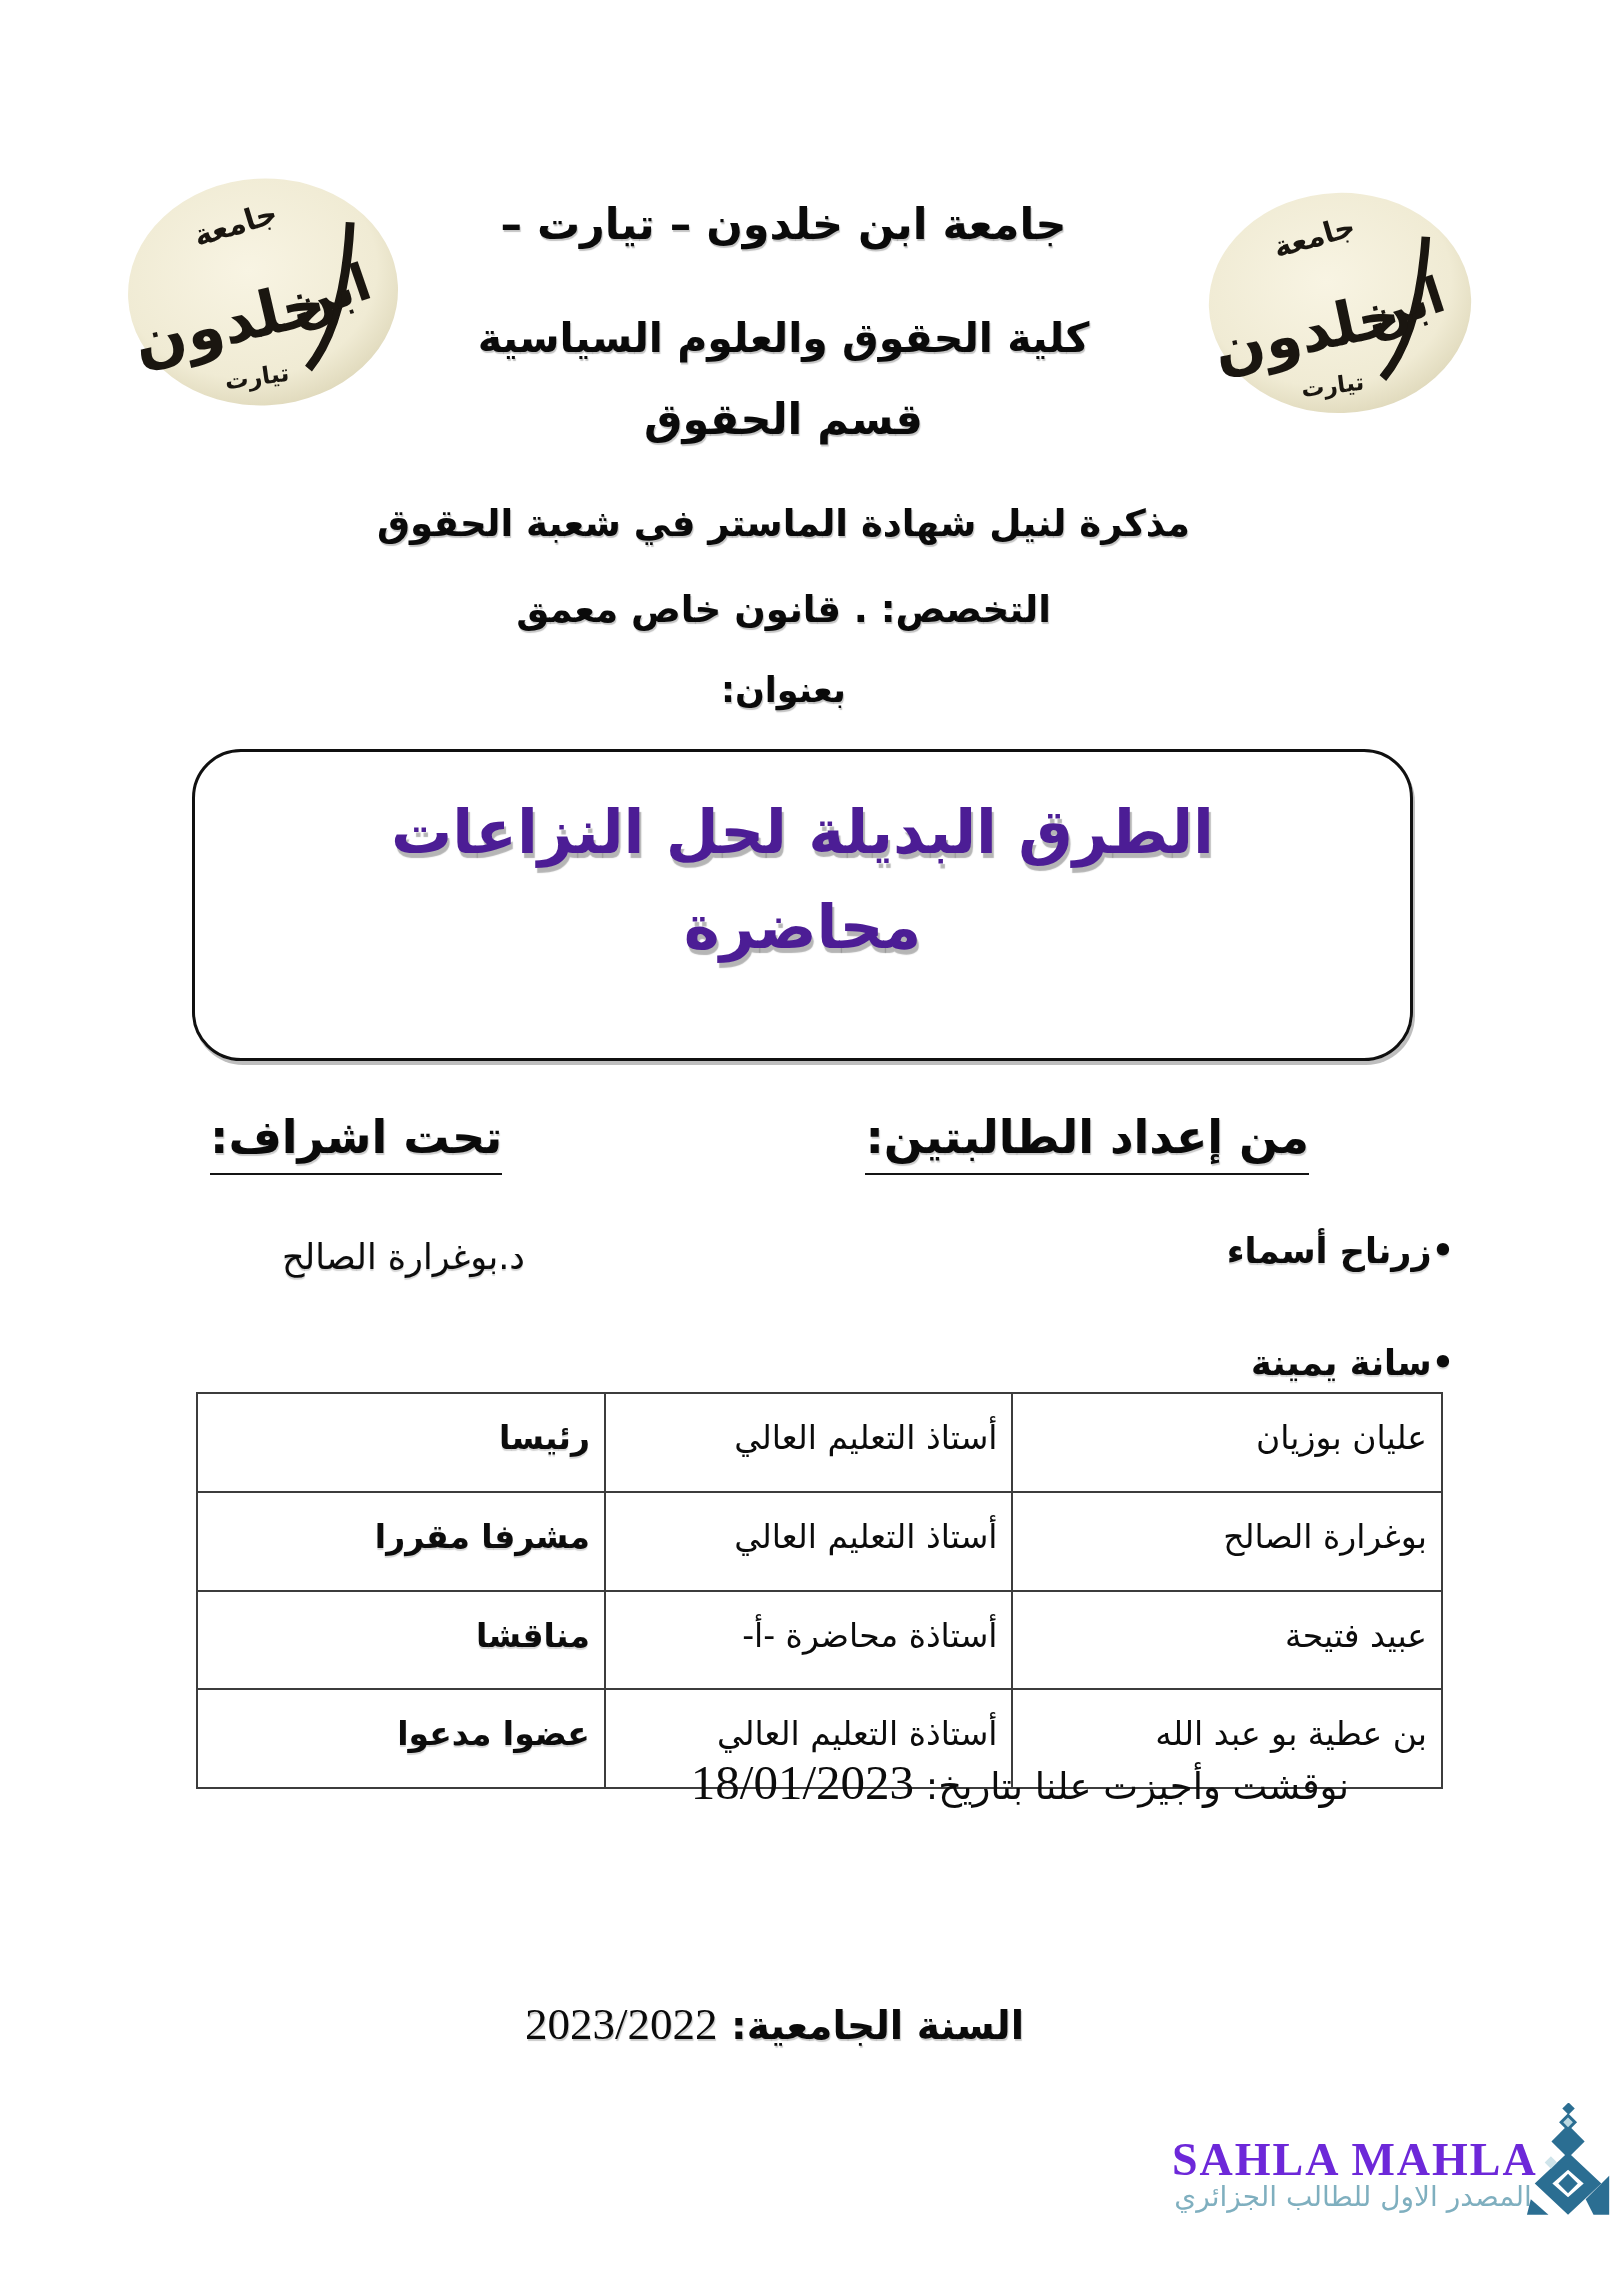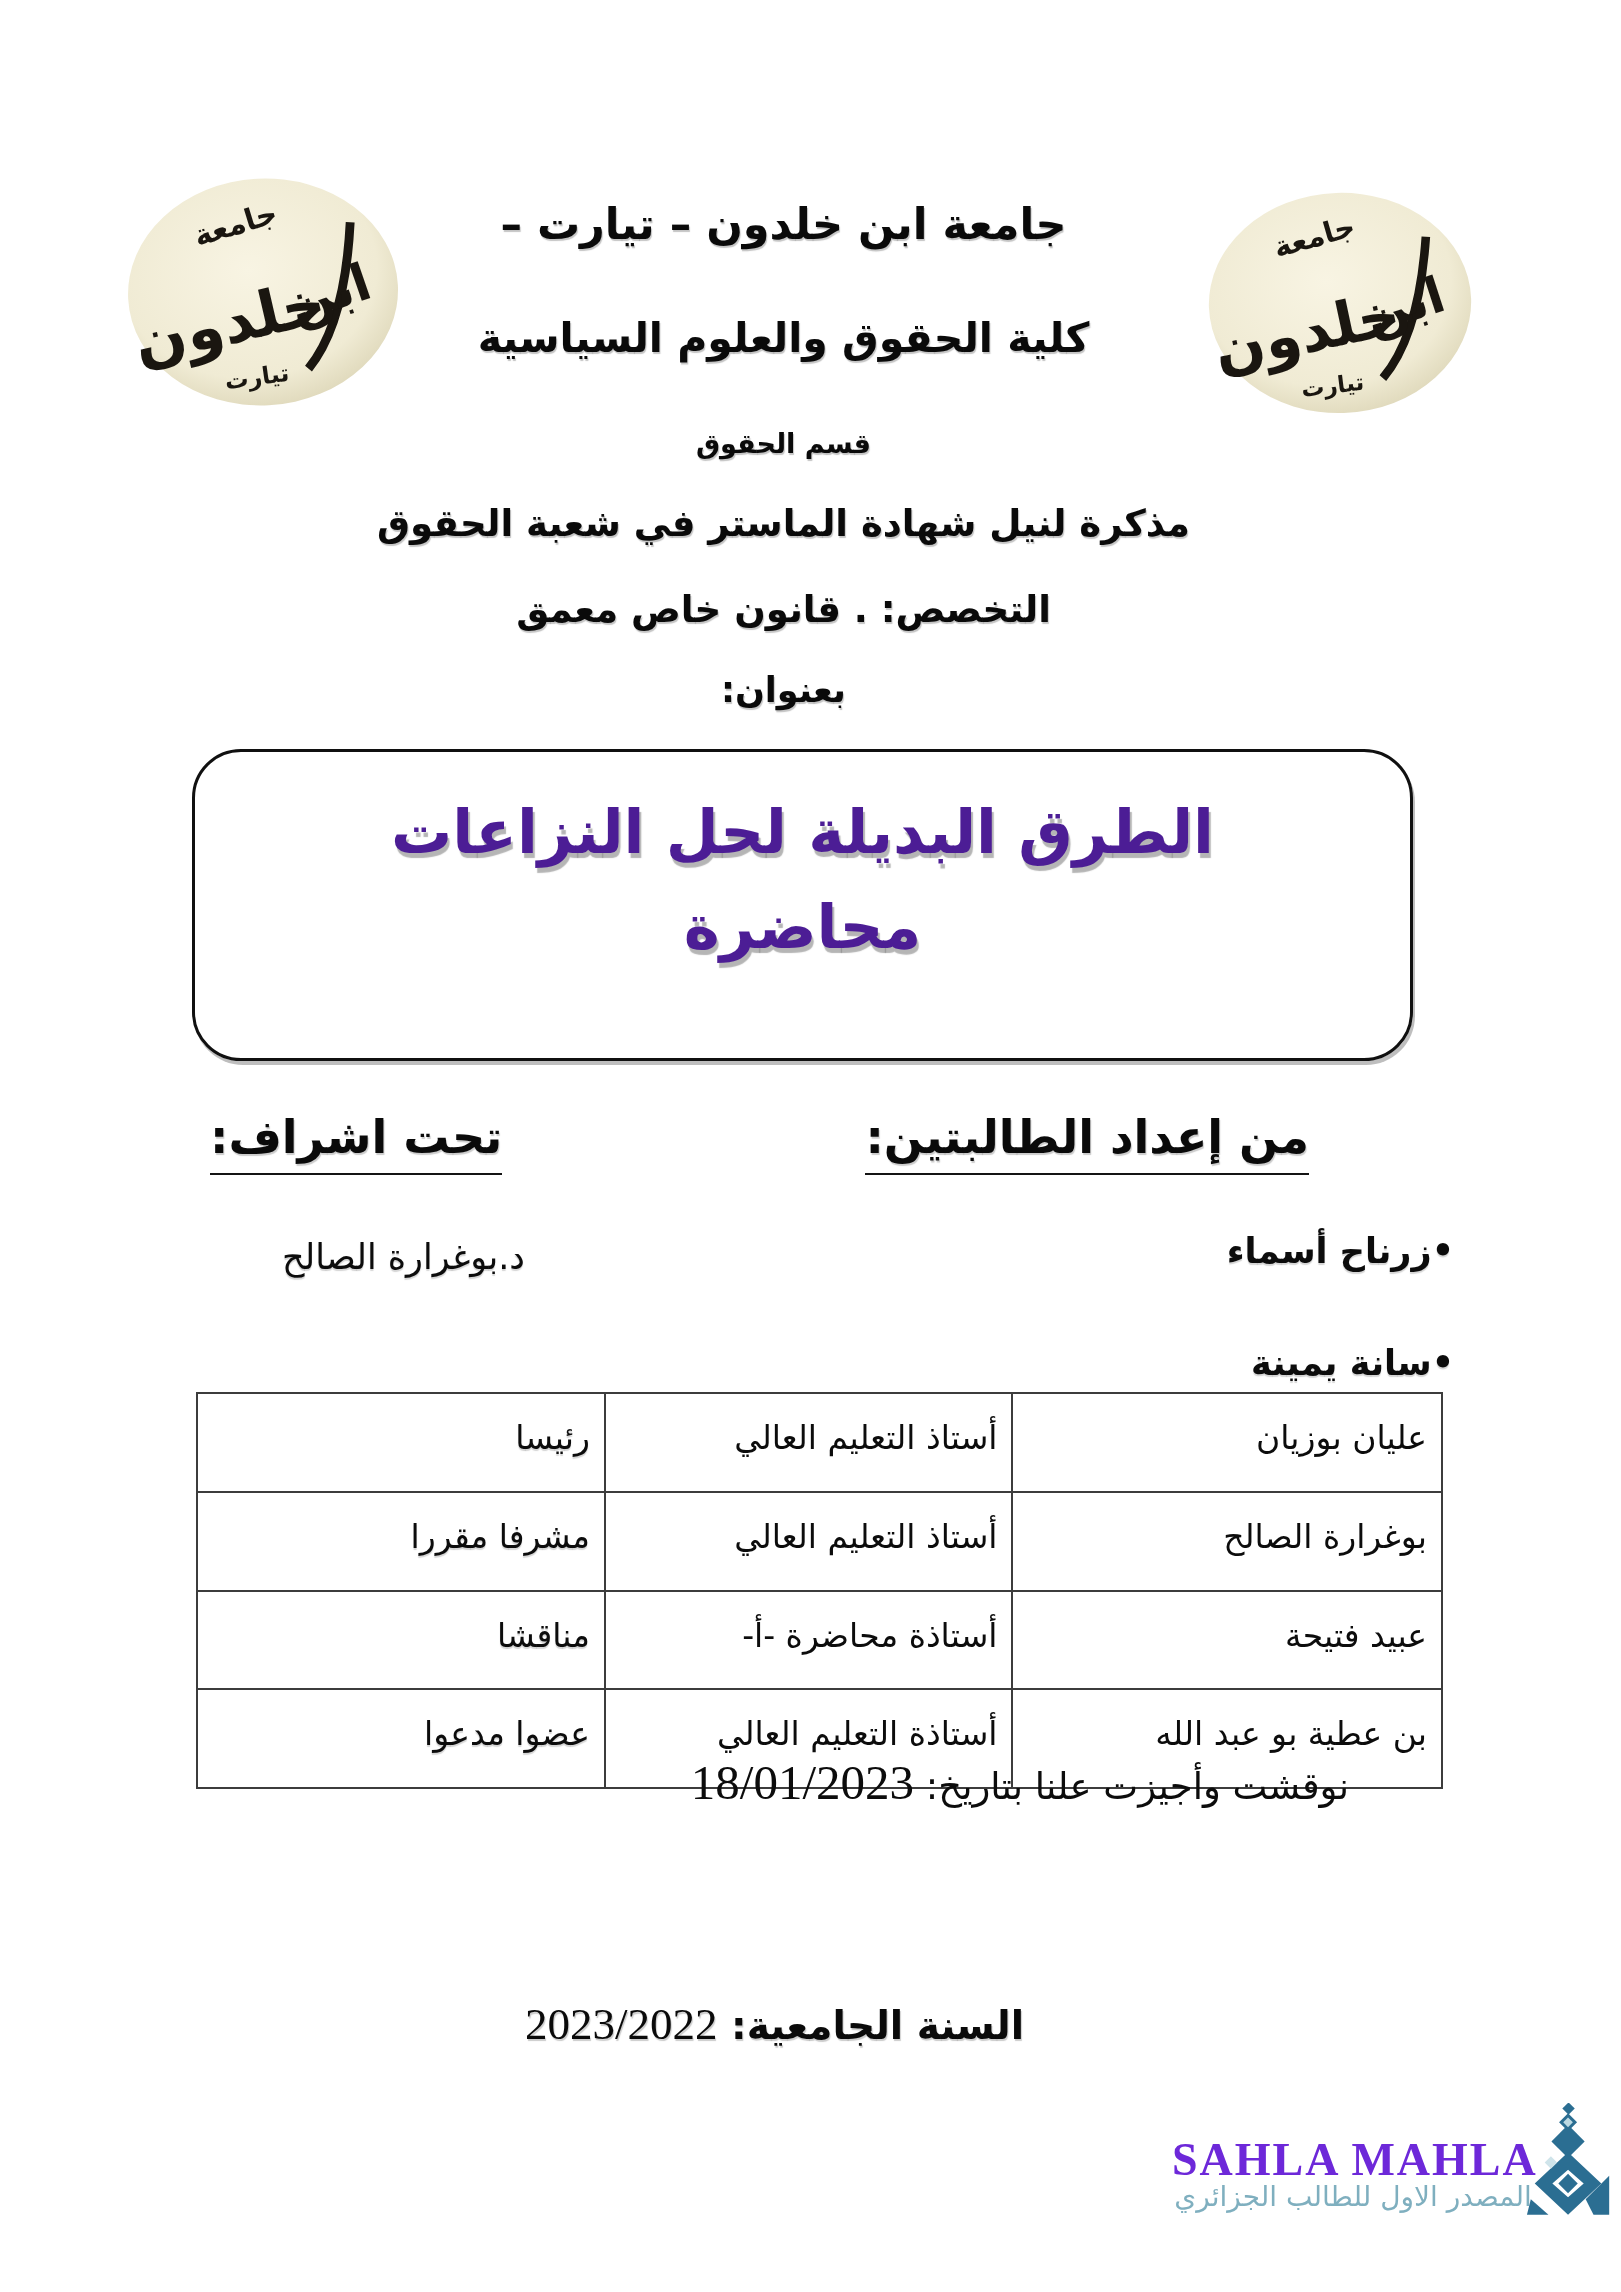--- a/index.html
+++ b/index.html
@@ -21,21 +21,21 @@
   
   .hline{
     position:absolute;left:176px;width:1215px;
     text-align:center;direction:rtl;
     font-weight:700;color:#0a0a0a;
     text-shadow:1px 2px 1px rgba(125,125,125,0.45);
     white-space:nowrap;
   }
   .l1{top:199px;font-size:43px;}
   .l2{top:314px;font-size:41px;}
-  .l3{top:428px;font-size:27px;}
+  .l3{top:394px;font-size:43px;}
   .l4{top:502px;font-size:37px;}
   .l5{top:588px;font-size:37px;}
   .l6{top:670px;font-size:35px;}
 
   
   .title-box{
     position:absolute;left:192px;top:749px;width:1221px;height:312px;
     border:3.9px solid #101010;border-radius:49px;
     box-shadow:2px 3.9px 0 rgba(110,110,110,0.45);
     display:flex;flex-direction:column;align-items:center;
@@ -72,21 +72,21 @@
     border-collapse:collapse;direction:rtl;table-layout:fixed;
   }
   .jury-table td{
     border:2px solid #3c3c3c;
     font-size:33px;text-align:right;vertical-align:middle;
     padding:0 13.7px 9.8px 5.9px;color:#0c0c0c;white-space:nowrap;
     height:87px;
   }
   .jury-table td.col-name{width:408px;}
   .jury-table td.col-rank{width:386px;}
-  .jury-table td.col-role{width:386px;font-weight:400;text-shadow:0 2px 1px rgba(135,135,135,0.35);border-radius:20px;}
+  .jury-table td.col-role{width:386px;font-weight:700;text-shadow:0 2px 1px rgba(135,135,135,0.35);border-radius:20px;}
 
   
   .defense-line{
     position:absolute;right:272px;top:1754px;
     direction:rtl;font-size:37px;color:#0c0c0c;white-space:nowrap;
   }
   .digits{font-family:"Liberation Serif",serif;font-size:49px;font-weight:400;}
   .academic-year{
     position:absolute;left:0;top:1998px;width:1549px;text-align:center;
     direction:rtl;font-size:39px;font-weight:700;color:#0a0a0a;white-space:nowrap;

